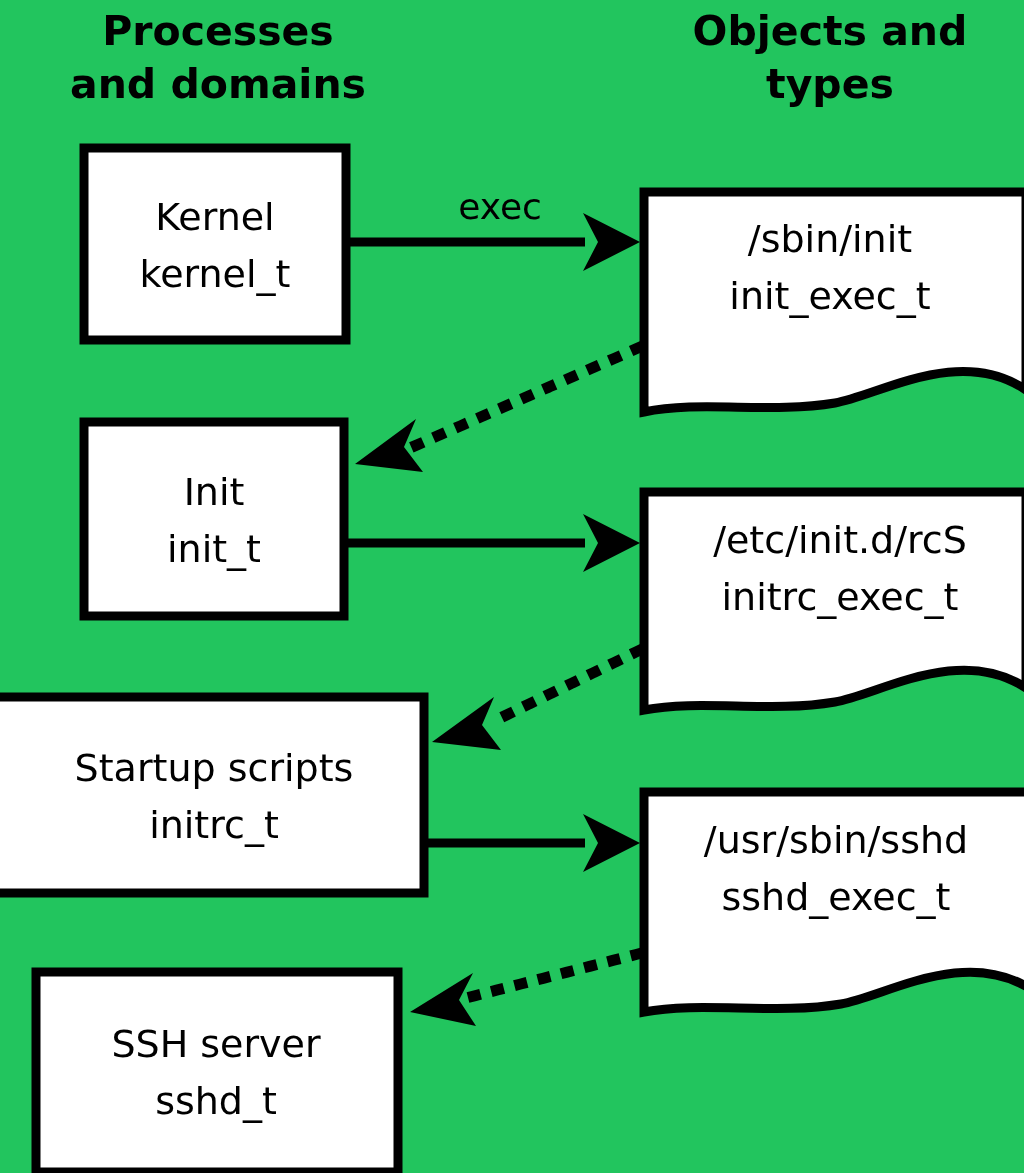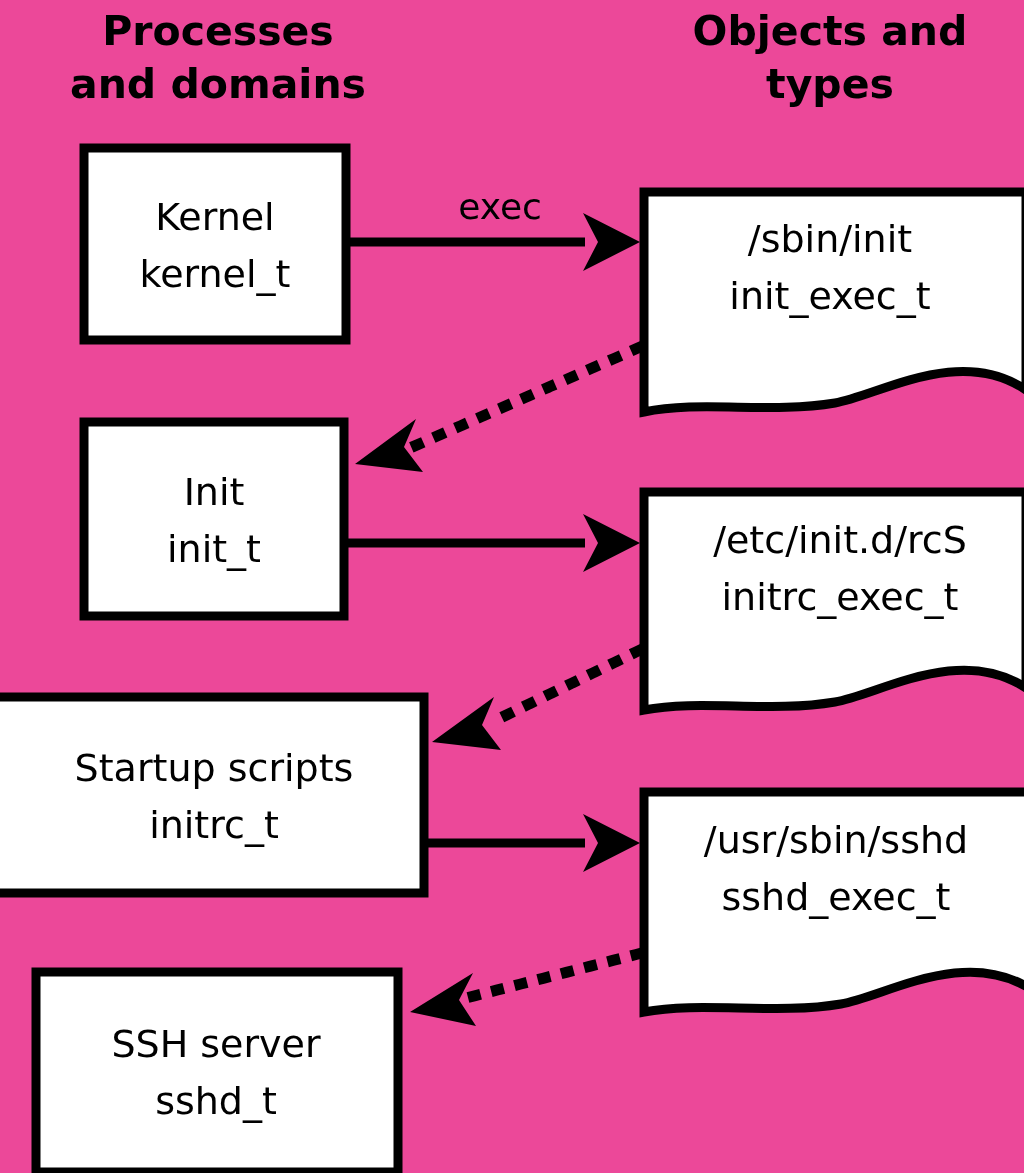--- a/index.html
+++ b/index.html
@@ -4,21 +4,21 @@
 <style>
   html, body {
     margin: 0;
     padding: 0;
     background: #ffffff;
   }
   #diagram-root {
     position: relative;
     width: 1024px;
     height: 1173px;
-    background: #ec4899;
+    background: #22c55e;
     font-family: "DejaVu Sans", sans-serif;
     overflow: hidden;
   }
   svg.canvas {
     display: block;
     width: 1024px;
     height: 1173px;
   }
   text {
     fill: #000000;

